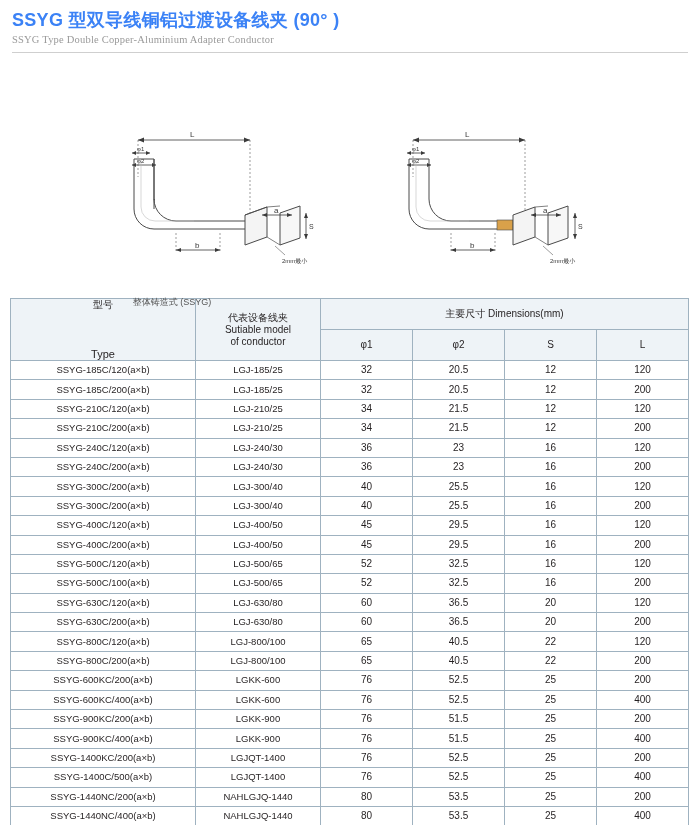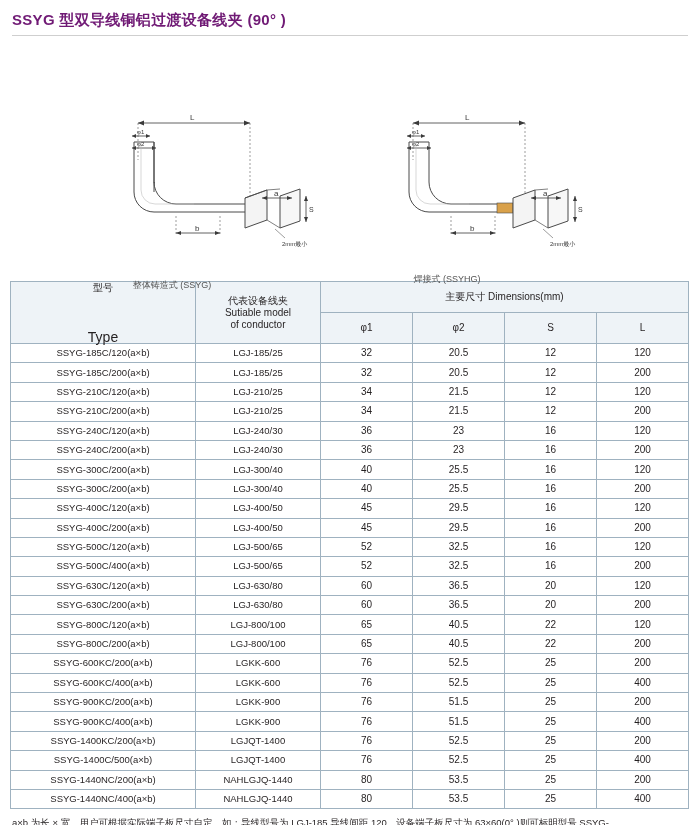--- a/index.html
+++ b/index.html
@@ -19,23 +19,23 @@
     width: 700px;
     height: 825px;
     box-sizing: border-box;
   }
 
   
   .header {
     padding: 10px 12px 0 12px;
   }
   .title-cn {
-    font-size: 15px;
+    font-size: 18px;
     font-weight: bold;
-    color: #701a75;
+    color: #3b82f6;
     letter-spacing: 0.3px;
     line-height: 20px;
     white-space: nowrap;
   }
   .title-en {
     font-size: 10.5px;
     color: #9a9a9a;
     font-family: "Liberation Serif", serif;
     margin-top: 3px;
     line-height: 14px;
@@ -86,38 +86,39 @@
   table.spec thead th {
     background: #eef3f7;
     font-weight: normal;
     font-size: 10px;
   }
   thead .h-main { height: 36px; }
   thead .h-sub { height: 17px; }
   .cell-model { font-size: 9.5px; }
   .cell-cond { font-size: 9.5px; }
   .type-head-cn { font-size: 10px; }
-  .type-head-en { font-size: 14px; margin-top: 37px; }
+  .type-head-en { font-size: 11px; margin-top: 37px; }
 
   
   .notes {
     padding: 6px 12px 0 12px;
     font-size: 9.5px;
     line-height: 15px;
     color: #231f20;
   }
   .notes p { margin: 0; }
 </style>
 </head>
 <body>
 
 <div class="page">
 
   <div class="header">
     <div class="title-cn">SSYG 型双导线铜铝过渡设备线夹 (90°  )</div>
+    <div class="title-en">SSYG Type Double Copper-Aluminium Adapter Conductor</div>
     <div class="header-rule"></div>
   </div>
 
   <div class="drawing-area">
 
     <div class="fig" style="left:110px; top:62px;">
       <svg width="240" height="175" viewBox="0 0 240 175">
         <g stroke="#3a3a3a" fill="none" stroke-width="0.8">
 
           <line x1="28" y1="25" x2="140" y2="25"></line>
@@ -232,21 +233,20 @@
         <g font-family="Liberation Sans, sans-serif" fill="#3a3a3a">
           <text x="80" y="22" font-size="8">L</text>
           <text x="27" y="36" font-size="6">φ1</text>
           <text x="27" y="48" font-size="6">φ2</text>
           <text x="85" y="133" font-size="8">b</text>
           <text x="158" y="98" font-size="8">a</text>
           <text x="193" y="114" font-size="7">S</text>
           <text x="165" y="148" font-size="6">2mm最小</text>
         </g>
       </svg>
-      <div class="fig-caption" style="left:-38px; top:175px;">焊接式 (SSYHG)</div>
     </div>
   </div>
 
   <div class="table-wrap">
     <table class="spec">
       <colgroup>
         <col style="width:185px">
         <col style="width:125px">
         <col style="width:92px">
         <col style="width:92px">
@@ -356,21 +356,21 @@
           </tr>
           <tr>
             <td class="cell-model">SSYG-500C/120(a×b)</td>
             <td class="cell-cond">LGJ-500/65</td>
             <td>52</td>
             <td>32.5</td>
             <td>16</td>
             <td>120</td>
           </tr>
           <tr>
-            <td class="cell-model">SSYG-500C/400(a×b)</td>
+            <td class="cell-model">SSYG-500C/100(a×b)</td>
             <td class="cell-cond">LGJ-500/65</td>
             <td>52</td>
             <td>32.5</td>
             <td>16</td>
             <td>200</td>
           </tr>
           <tr>
             <td class="cell-model">SSYG-630C/120(a×b)</td>
             <td class="cell-cond">LGJ-630/80</td>
             <td>60</td>

